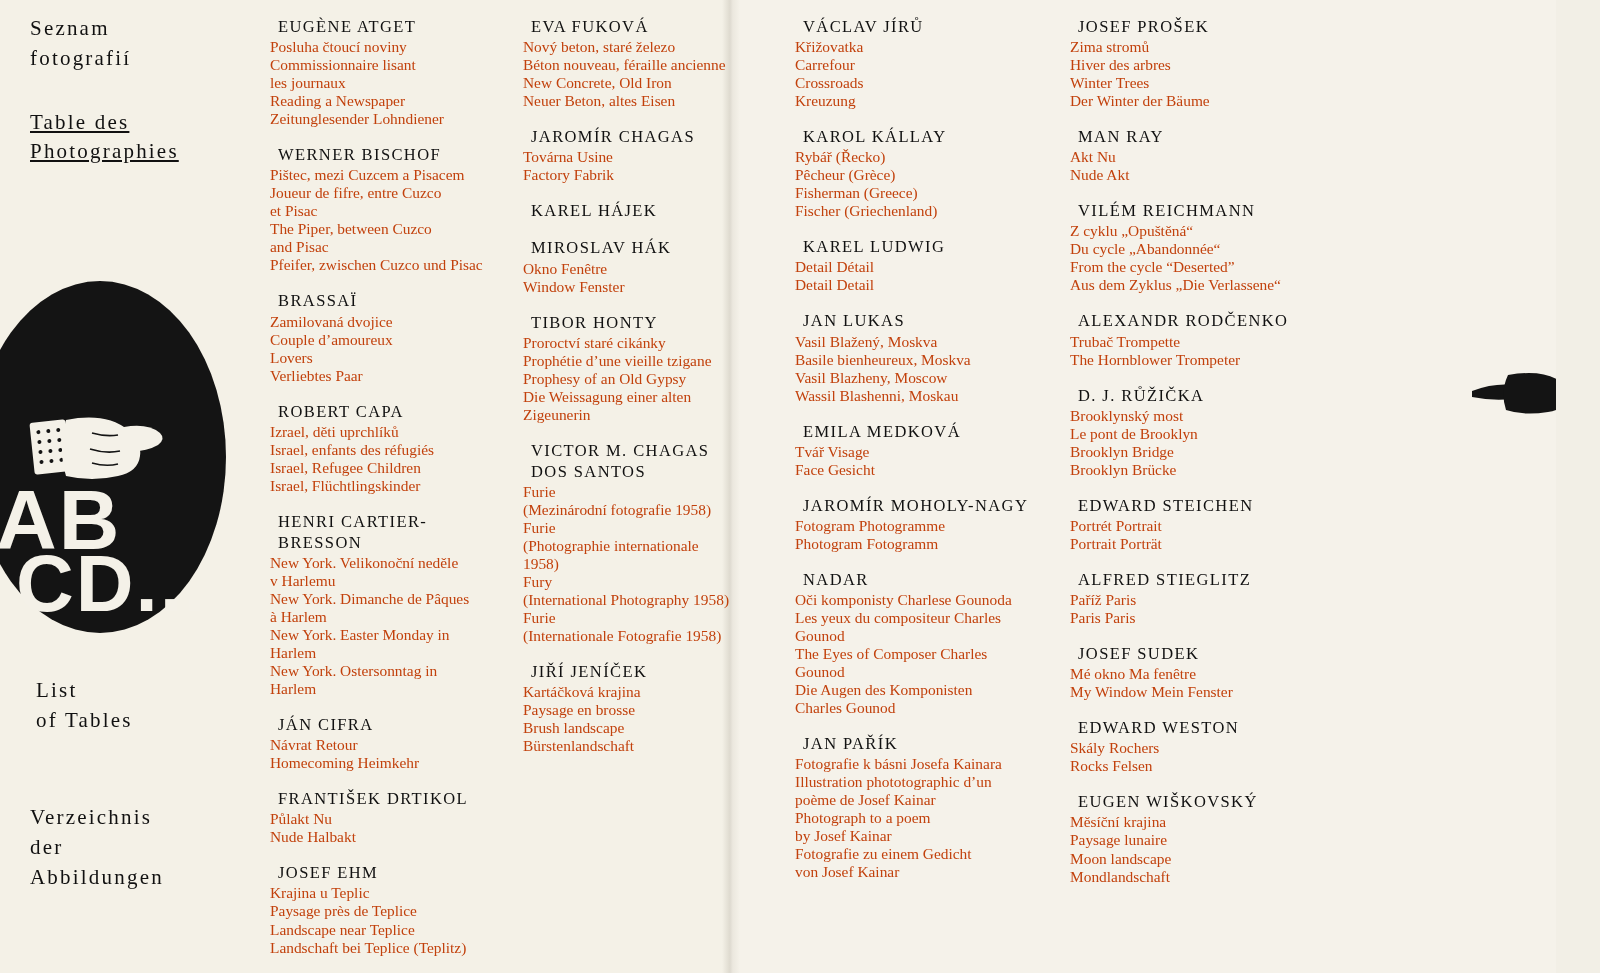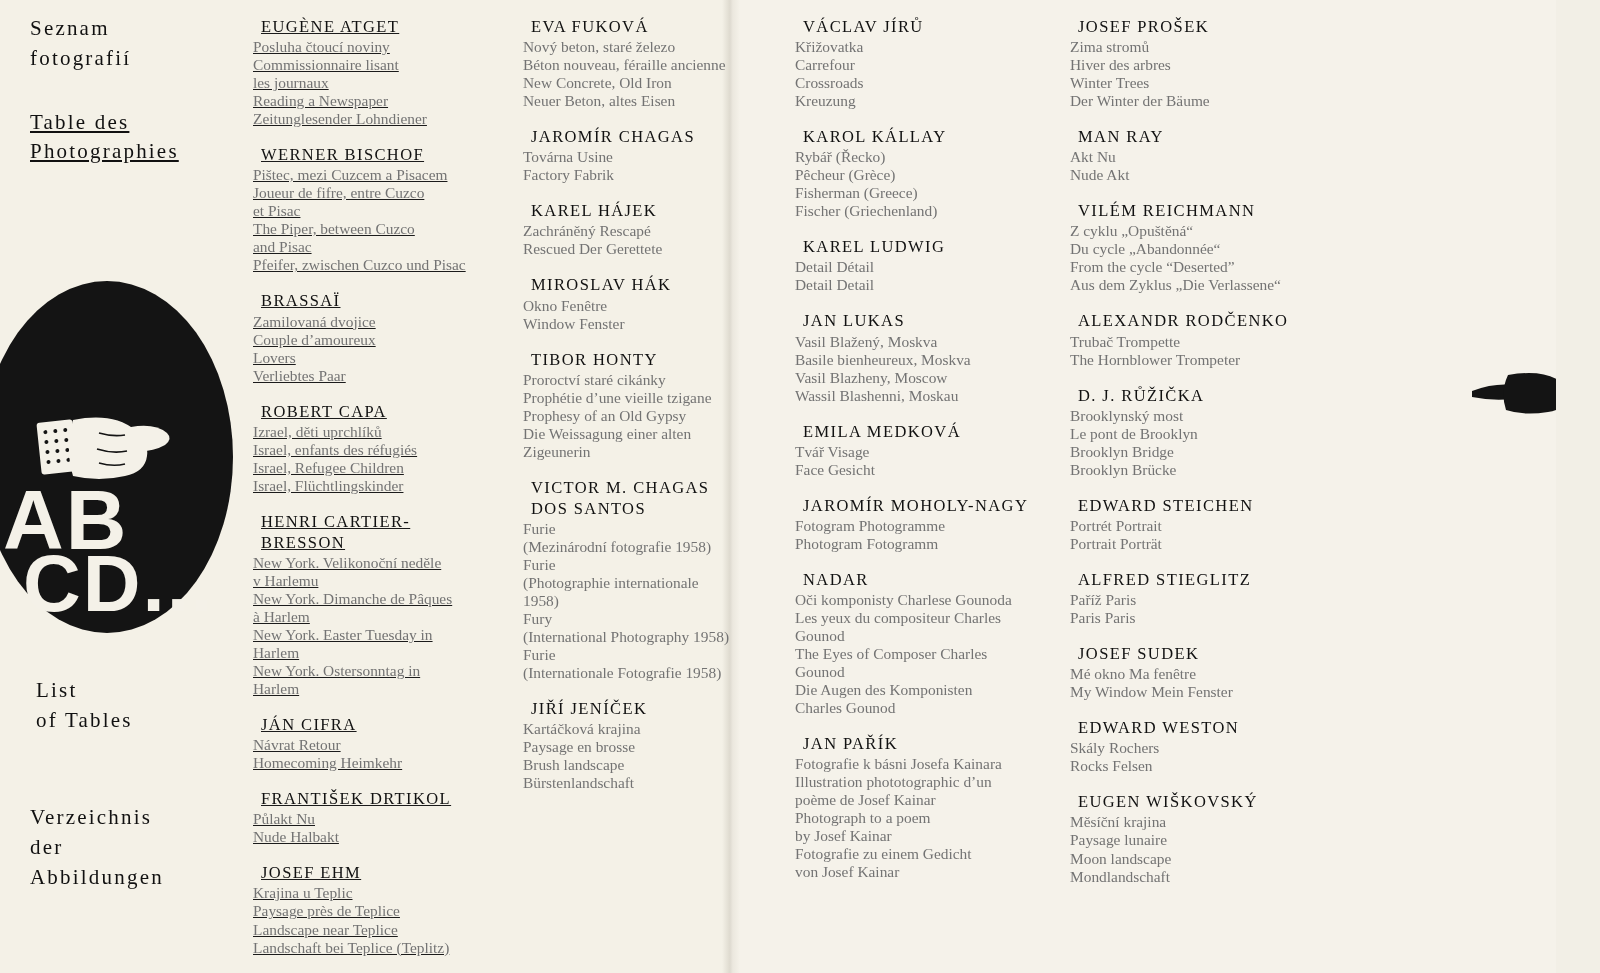--- a/index.html
+++ b/index.html
@@ -62,56 +62,56 @@
   .headings-lower2 {
     position: absolute;
     left: 30px;
     top: 803px;
     width: 220px;
   }
 
   
   .logo-wrap {
     position: absolute;
-    left: 7px;
+    left: 0px;
     top: 281px;
     width: 226px;
     height: 356px;
   }
   .logo-svg { position: absolute; left: -26px; top: 0; }
 
   
   .hand-right {
     position: absolute;
     left: 1470px;
     top: 365px;
   }
 
   
   .col {
     position: absolute;
     top: 16px;
   }
-  .col-1 { left: 253px; width: 262px; text-decoration: underline; }
+  .col-1 { left: 270px; width: 262px; }
   .col-2 { left: 523px; width: 215px; }
   .col-3 { left: 795px; width: 262px; }
   .col-4 { left: 1070px; width: 270px; }
 
   .entry { margin-bottom: 16px; }
   .entry .name {
     font-size: 16.5px;
     letter-spacing: 1.4px;
     color: #111;
     line-height: 1.28;
     white-space: pre-line;
   }
   .entry .title {
     font-size: 15.4px;
     line-height: 1.17;
-    color: #737373;
+    color: #c2410c;
     white-space: pre-line;
     margin-top: 1px;
   }
   .entry .name.indent { padding-left: 8px; }
 </style>
 </head>
 <body>
 
 <div class="page">
   <div class="leaf-left"></div>
@@ -234,21 +234,21 @@
 Israel, Refugee Children
 Israel, Flüchtlingskinder</div>
       </div>
       <div class="entry">
         <div class="name indent">HENRI CARTIER-
 BRESSON</div>
         <div class="title">New York. Velikonoční neděle
 v Harlemu
 New York. Dimanche de Pâques
 à Harlem
-New York. Easter Tuesday in
+New York. Easter Monday in
 Harlem
 New York. Ostersonntag in
 Harlem</div>
       </div>
       <div class="entry">
         <div class="name indent">JÁN CIFRA</div>
         <div class="title">Návrat   Retour
 Homecoming   Heimkehr</div>
       </div>
       <div class="entry">
@@ -272,22 +272,20 @@
 New Concrete, Old Iron
 Neuer Beton, altes Eisen</div>
       </div>
       <div class="entry">
         <div class="name indent">JAROMÍR CHAGAS</div>
         <div class="title">Továrna   Usine
 Factory   Fabrik</div>
       </div>
       <div class="entry">
         <div class="name indent">KAREL HÁJEK</div>
-        <div class="title">Zachráněný   Rescapé
-Rescued   Der Gerettete</div>
       </div>
       <div class="entry">
         <div class="name indent">MIROSLAV HÁK</div>
         <div class="title">Okno   Fenêtre
 Window   Fenster</div>
       </div>
       <div class="entry">
         <div class="name indent">TIBOR HONTY</div>
         <div class="title">Proroctví staré cikánky
 Prophétie d’une vieille tzigane

